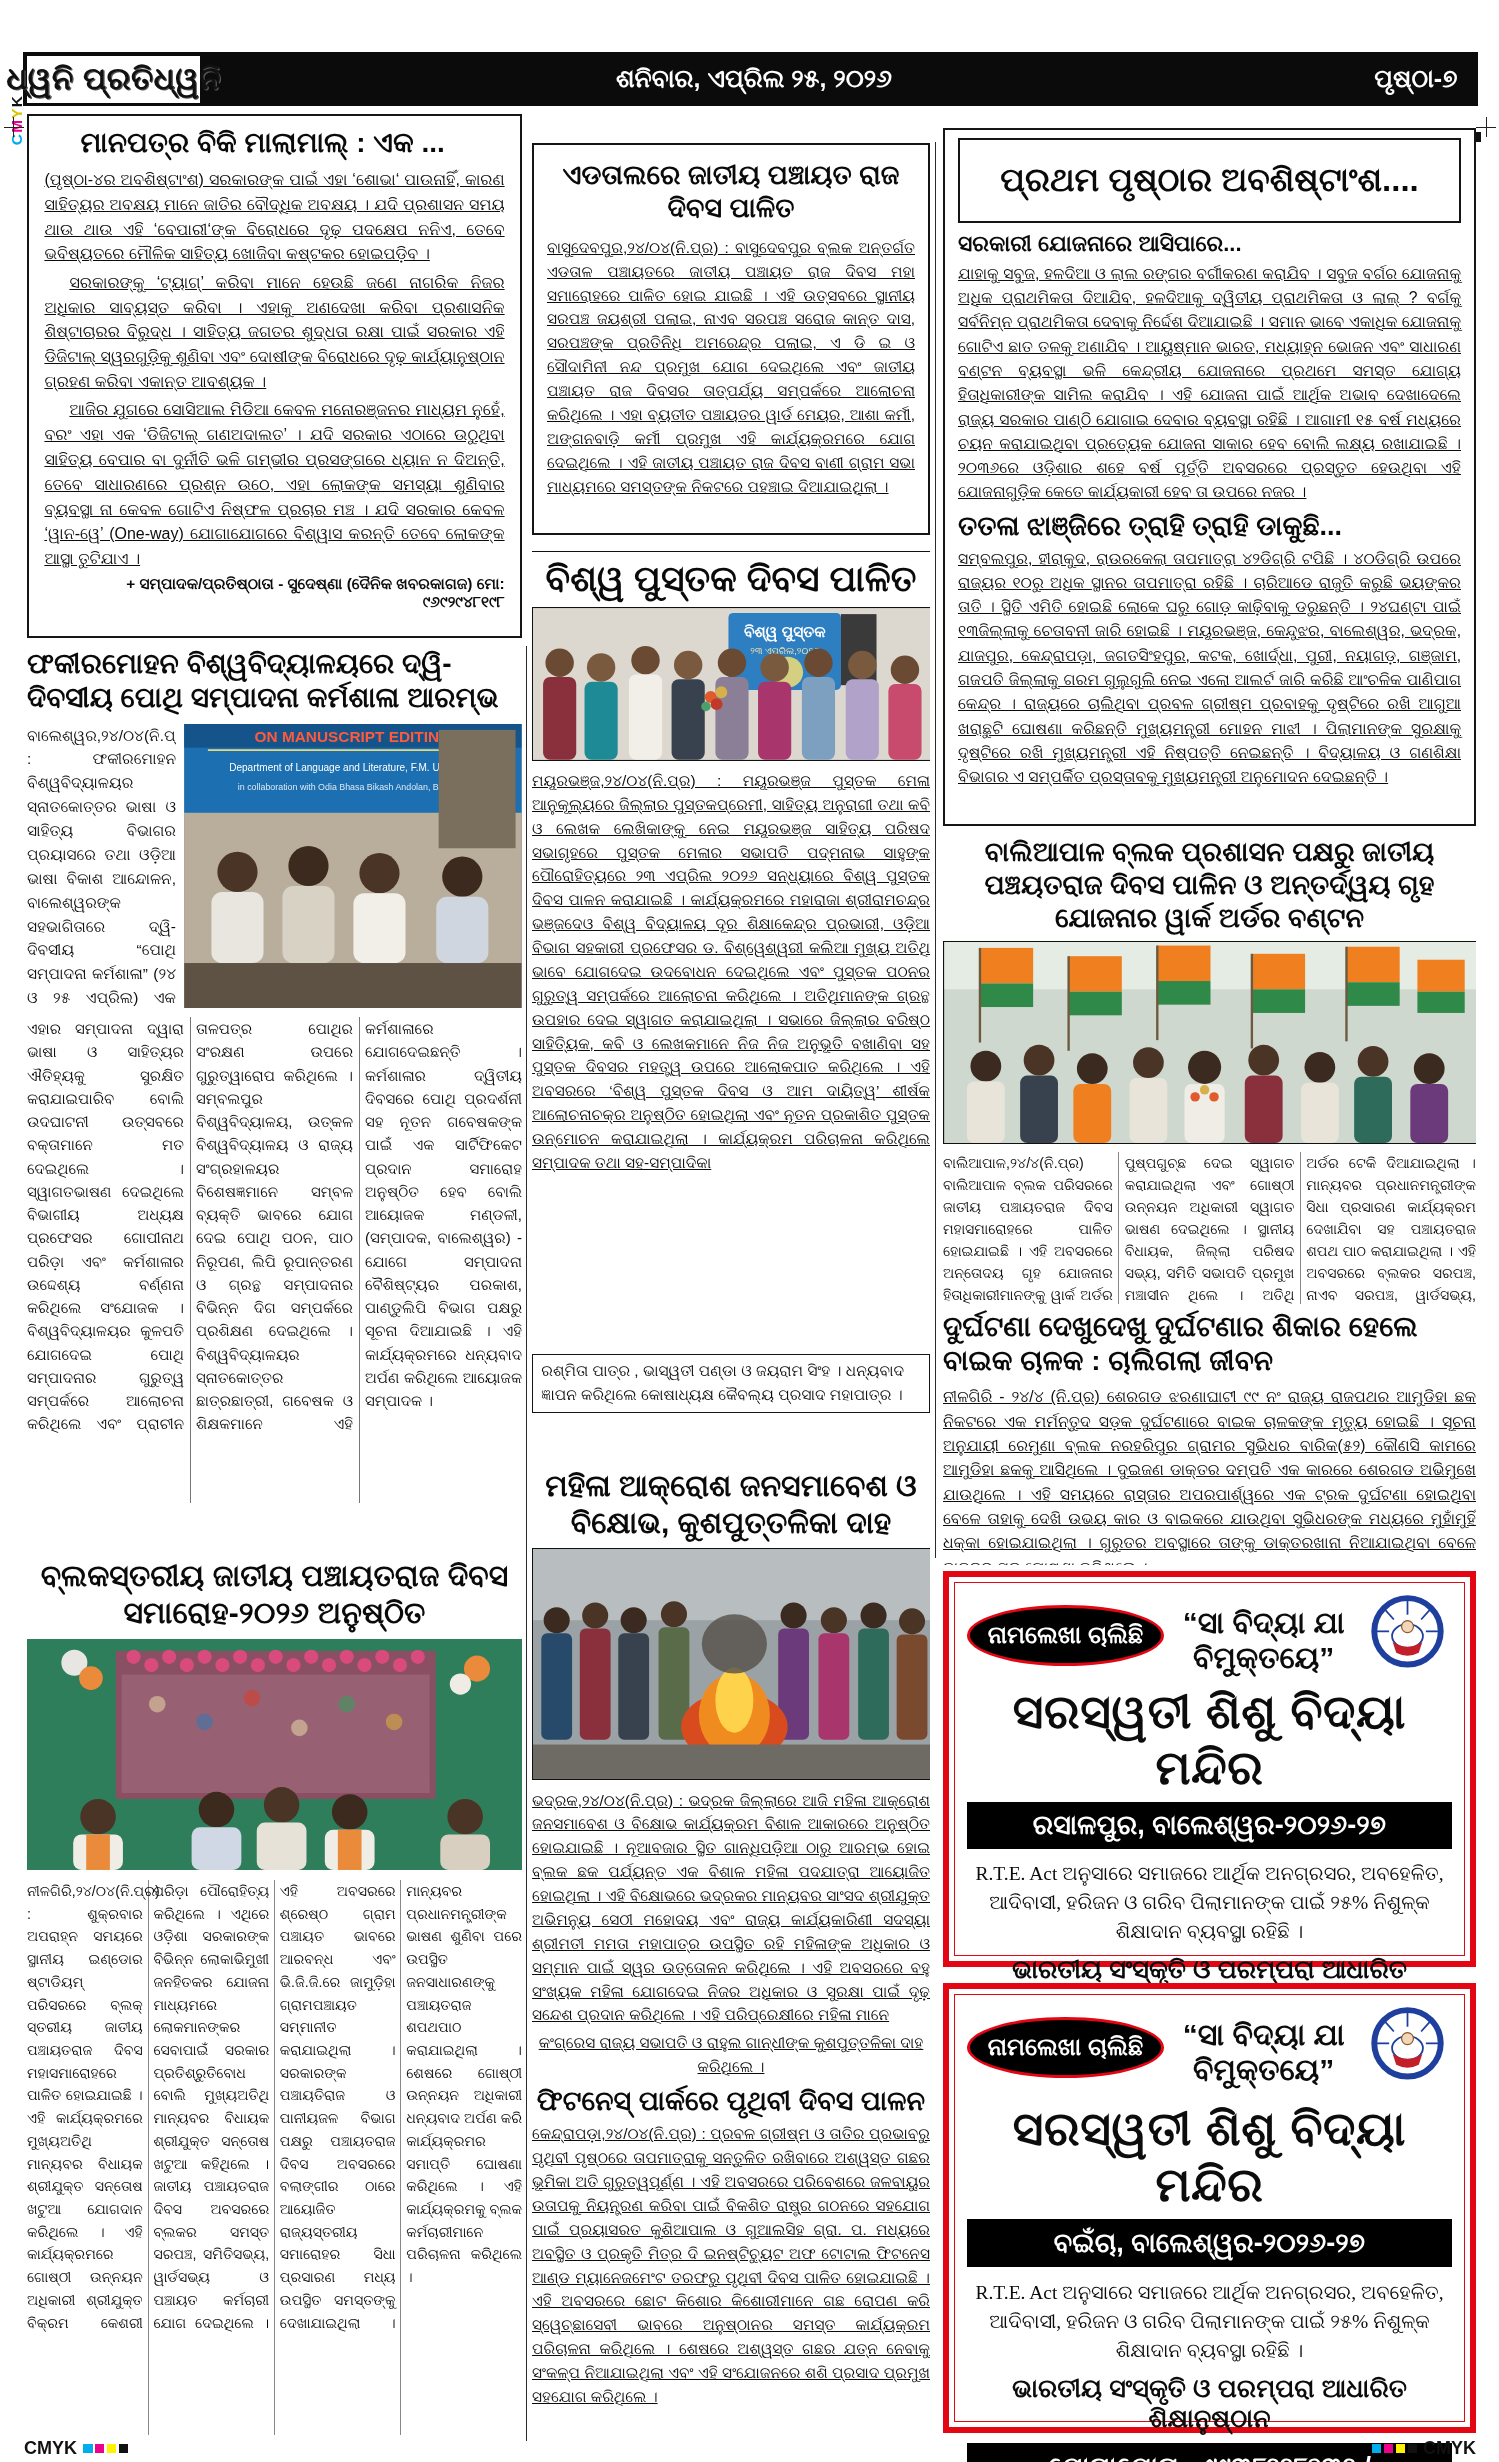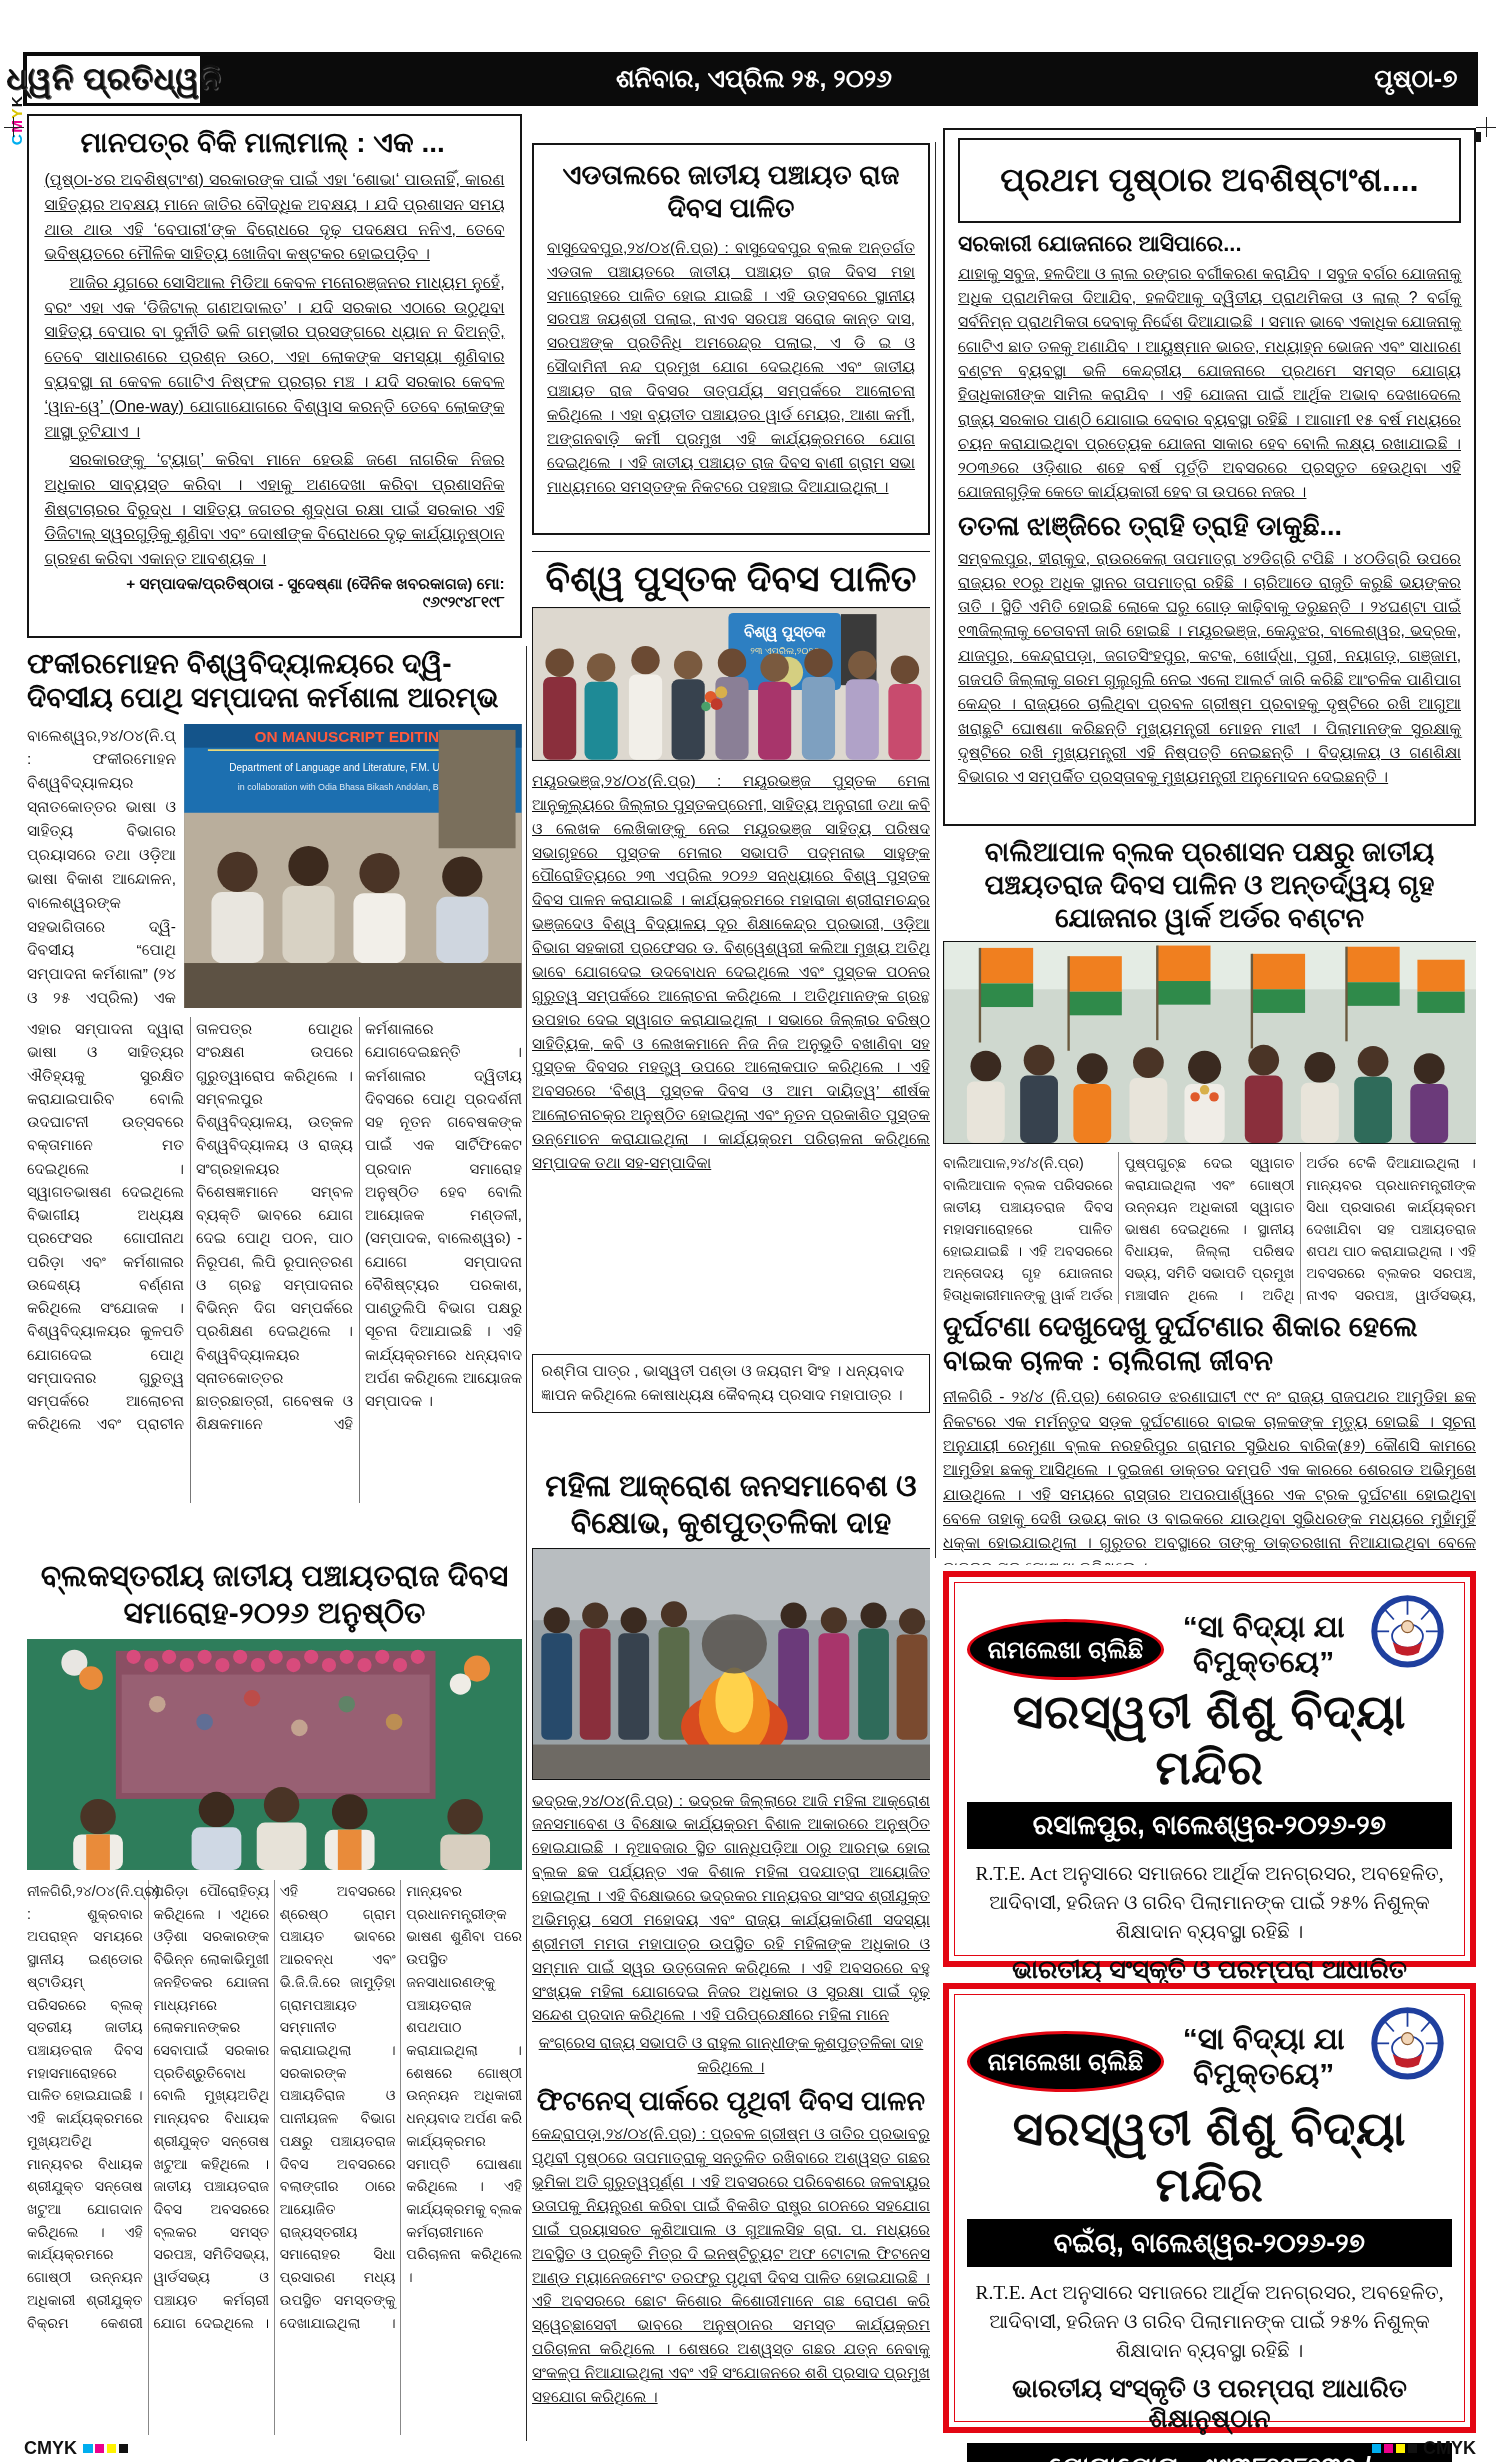--- a/index.html
+++ b/index.html
@@ -32,21 +32,21 @@
   .jtext{font-size:16px;line-height:1.55;text-align:justify;}
   .jtext p{margin:0 0 3.6px 0;text-indent:25px;text-decoration:underline;}
   .jtext p.noindent{text-indent:0;}
   .headline{font-weight:900;color:#0a0a0a;text-align:center;line-height:1.22;}
   .subhead{font-weight:900;color:#0a0a0a;}
   .colrule{position:absolute;width:1.2px;background:#2a2a2a;}
   .photo{display:block;background:#999;}
   
   .ad{position:relative;border:6px solid #e30613;background:#fff;box-shadow:0 0 0 2.4px #fff inset;}
   .ad-inner{position:absolute;inset:4.7px;border:1.8px solid #e30613;padding:8.3px 12px 7.1px 12px;}
-  .ad-toprow{display:flex;align-items:flex-end;gap:10.7px;}
+  .ad-toprow{display:flex;align-items:center;gap:10.7px;}
   .ad-badge{background:#000;color:#fff;border:3px solid #e30613;border-radius:50%;
             padding:15.4px 18px;font-size:24px;font-weight:bold;white-space:nowrap;line-height:1;}
   .ad-quote{font-size:30px;font-weight:900;margin-top:12px;flex:1;text-align:center;}
   .ad-title{font-size:47px;font-weight:900;text-align:center;margin:3.6px 0 6px 0;letter-spacing:0.6px;}
   .ad-strip{background:#000;color:#fff;text-align:center;font-size:27px;font-weight:bold;
             padding:8.3px 3.6px;margin:0 0 9.5px 0;}
   .ad-body{font-family:"Liberation Serif",serif;font-size:19.5px;line-height:1.5;text-align:center;margin:0 3.6px 8.3px 3.6px;}
   .ad-tag{font-size:25.5px;font-weight:900;text-align:center;margin:0 0 9.5px 0;}
   .ad-contact{background:#000;color:#fff;text-align:center;font-size:27px;font-weight:bold;padding:8.3px 2.4px;}
   .ad-logo{width:89px;height:89px;flex:0 0 auto;}
@@ -80,22 +80,22 @@
     <div class="header-page">ପୃଷ୍ଠା-୭</div>
   </div>
 
   <div class="colrule" style="left:526px;top:646px;height:1795px;"></div>
   <div class="colrule" style="left:935px;top:142px;height:1416px;"></div>
 
   <div class="box" style="position:absolute;left:27px;top:114px;width:495px;height:524px;padding:9.5px 15.4px;box-sizing:border-box;overflow:hidden;">
     <div class="headline" style="font-size:28px;text-align:left;padding-left:36px;margin-bottom:8.3px;">ମାନପତ୍ର ବିକି ମାଲାମାଲ୍ : ଏକ ...</div>
     <div class="jtext">
       <p class="noindent">(ପୃଷ୍ଠା-୪ର ଅବଶିଷ୍ଟାଂଶ) ସରକାରଙ୍କ ପାଇଁ ଏହା ‘ଶୋଭା‘ ପାଉନାହିଁ, କାରଣ ସାହିତ୍ୟର ଅବକ୍ଷୟ ମାନେ ଜାତିର ବୌଦ୍ଧିକ ଅବକ୍ଷୟ । ଯଦି ପ୍ରଶାସନ ସମୟ ଥାଉ ଥାଉ ଏହି ‘ବେପାରୀ‘ଙ୍କ ବିରୋଧରେ ଦୃଢ଼ ପଦକ୍ଷେପ ନନିଏ, ତେବେ ଭବିଷ୍ୟତରେ ମୌଳିକ ସାହିତ୍ୟ ଖୋଜିବା କଷ୍ଟକର ହୋଇପଡ଼ିବ ।</p>
+      <p>ସରକାରଙ୍କୁ ‘ଟ୍ୟାଗ୍’ କରିବା ମାନେ ହେଉଛି ଜଣେ ନାଗରିକ ନିଜର ଅଧିକାର ସାବ୍ୟସ୍ତ କରିବା । ଏହାକୁ ଅଣଦେଖା କରିବା ପ୍ରଶାସନିକ ଶିଷ୍ଟାଚାରର ବିରୁଦ୍ଧ । ସାହିତ୍ୟ ଜଗତର ଶୁଦ୍ଧତା ରକ୍ଷା ପାଇଁ ସରକାର ଏହି ଡିଜିଟାଲ୍ ସ୍ୱରଗୁଡ଼ିକୁ ଶୁଣିବା ଏବଂ ଦୋଷୀଙ୍କ ବିରୋଧରେ ଦୃଢ଼ କାର୍ଯ୍ୟାନୁଷ୍ଠାନ ଗ୍ରହଣ କରିବା ଏକାନ୍ତ ଆବଶ୍ୟକ ।</p>
       <p>ଆଜିର ଯୁଗରେ ସୋସିଆଲ ମିଡିଆ କେବଳ ମନୋରଞ୍ଜନର ମାଧ୍ୟମ ନୁହେଁ, ବରଂ ଏହା ଏକ ‘ଡିଜିଟାଲ୍ ଗଣଅଦାଲତ’ । ଯଦି ସରକାର ଏଠାରେ ଉଠୁଥିବା ସାହିତ୍ୟ ବେପାର ବା ଦୁର୍ନୀତି ଭଳି ଗମ୍ଭୀର ପ୍ରସଙ୍ଗରେ ଧ୍ୟାନ ନ ଦିଅନ୍ତି, ତେବେ ସାଧାରଣରେ ପ୍ରଶ୍ନ ଉଠେ, ଏହା ଲୋକଙ୍କ ସମସ୍ୟା ଶୁଣିବାର ବ୍ୟବସ୍ଥା ନା କେବଳ ଗୋଟିଏ ନିଷ୍ଫଳ ପ୍ରଚାର ମଞ୍ଚ । ଯଦି ସରକାର କେବଳ ‘ୱାନ-ୱେ’ (One-way) ଯୋଗାଯୋଗରେ ବିଶ୍ୱାସ କରନ୍ତି ତେବେ ଲୋକଙ୍କ ଆସ୍ଥା ତୁଟିଯାଏ ।</p>
-      <p>ସରକାରଙ୍କୁ ‘ଟ୍ୟାଗ୍’ କରିବା ମାନେ ହେଉଛି ଜଣେ ନାଗରିକ ନିଜର ଅଧିକାର ସାବ୍ୟସ୍ତ କରିବା । ଏହାକୁ ଅଣଦେଖା କରିବା ପ୍ରଶାସନିକ ଶିଷ୍ଟାଚାରର ବିରୁଦ୍ଧ । ସାହିତ୍ୟ ଜଗତର ଶୁଦ୍ଧତା ରକ୍ଷା ପାଇଁ ସରକାର ଏହି ଡିଜିଟାଲ୍ ସ୍ୱରଗୁଡ଼ିକୁ ଶୁଣିବା ଏବଂ ଦୋଷୀଙ୍କ ବିରୋଧରେ ଦୃଢ଼ କାର୍ଯ୍ୟାନୁଷ୍ଠାନ ଗ୍ରହଣ କରିବା ଏକାନ୍ତ ଆବଶ୍ୟକ ।</p>
     </div>
     <div style="font-size:15.4px;font-weight:bold;text-align:right;margin-top:3.6px;">+ ସମ୍ପାଦକ/ପ୍ରତିଷ୍ଠାତା - ସୁଦେଷ୍ଣା (ଦୈନିକ ଖବରକାଗଜ) ମୋ: ୯୬୯୨୯୪୮୧୯୮</div>
   </div>
 
   <div style="position:absolute;left:27px;top:647px;width:495px;height:900px;overflow:hidden;">
     <div class="headline" style="font-size:28px;text-align:left;">ଫକୀରମୋହନ ବିଶ୍ୱବିଦ୍ୟାଳୟରେ ଦ୍ୱି-ଦିବସୀୟ ପୋଥି ସମ୍ପାଦନା କର୍ମଶାଳା ଆରମ୍ଭ</div>
     <div style="display:flex;margin-top:8.3px;gap:8.3px;">
       <div class="jtext" style="width:149px;font-size:15.4px;height:284px;overflow:hidden;flex:0 0 auto;">ବାଲେଶ୍ୱର,୨୪/୦୪(ନି.ପ୍ର) : ଫକୀରମୋହନ ବିଶ୍ୱବିଦ୍ୟାଳୟର ସ୍ନାତକୋତ୍ତର ଭାଷା ଓ ସାହିତ୍ୟ ବିଭାଗର ପ୍ରୟାସରେ ତଥା ଓଡ଼ିଆ ଭାଷା ବିକାଶ ଆନ୍ଦୋଳନ, ବାଲେଶ୍ୱରଙ୍କ ସହଭାଗିତାରେ ଦ୍ୱି-ଦିବସୀୟ “ପୋଥି ସମ୍ପାଦନା କର୍ମଶାଳା” (୨୪ ଓ ୨୫ ଏପ୍ରିଲ) ଏକ ଶିକ୍ଷାନୁଷ୍ଠାନିକ ପରିବେଶରେ ଆଗ୍ରହ ଓ ଉତ୍ସାହର ସହ ଆରମ୍ଭ ହୋଇଯାଇଛି । ଭାଷା-ସାହିତ୍ୟ ଅଧ୍ୟୟନର ମୂଳ ସ୍ରୋତକୁ ପୋଥି ଗବେଷଣା ସହ ଯୋଡ଼ିବା ଏହି କର୍ମଶାଳାର ଲକ୍ଷ୍ୟ ।</div>
 
       <svg class="photo" width="338" height="284" viewBox="0 0 570 480">

